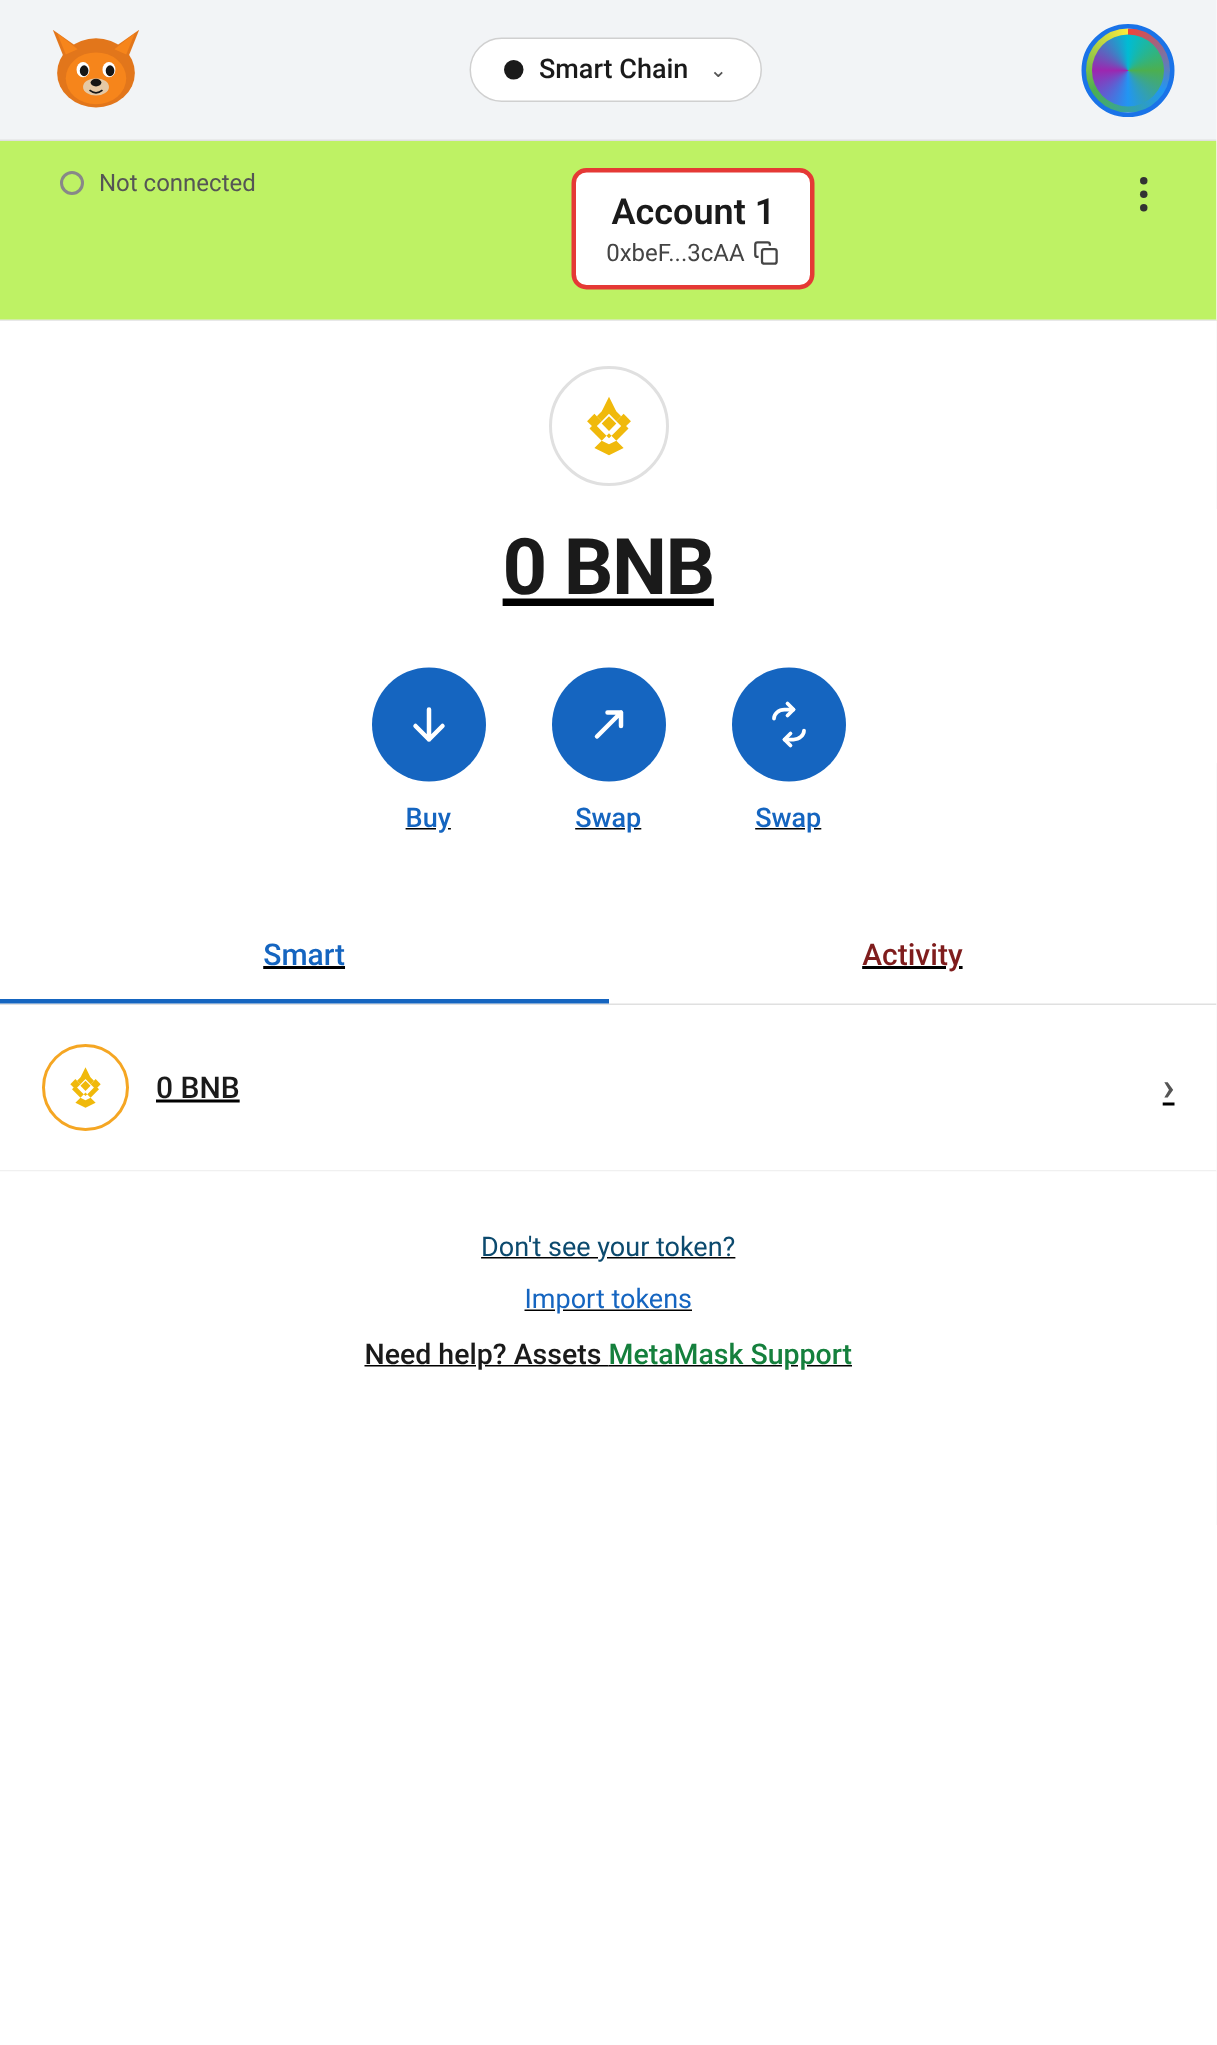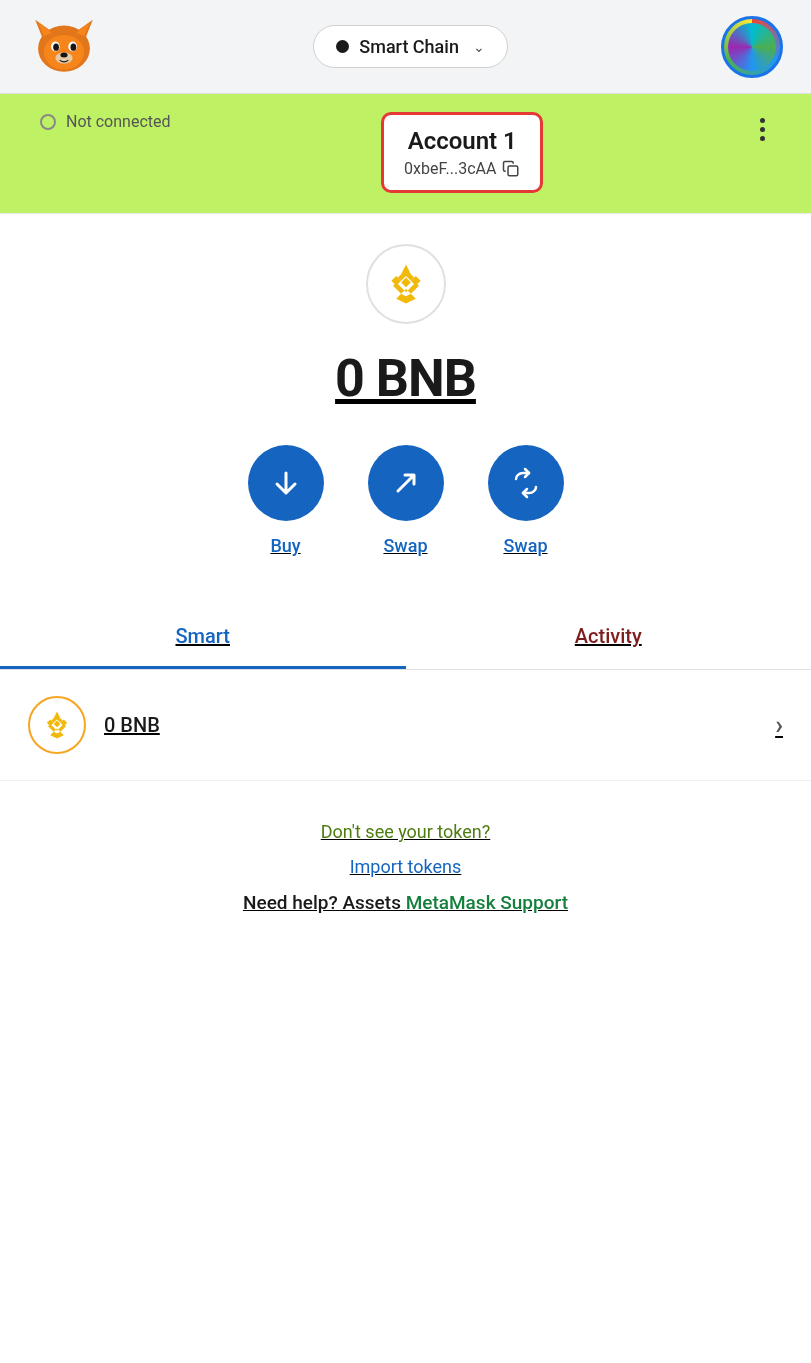--- a/index.html
+++ b/index.html
@@ -273,21 +273,21 @@
       width: 100%;
       padding: 40px 0;
       display: flex;
       flex-direction: column;
       align-items: center;
       gap: 14px;
       background: white;
     }
     .footer-text {
       font-size: 18px;
-      color: #4d7c0f;
+      color: #0c4a6e;
     }
     .footer-link {
       font-size: 18px;
       color: #1565c0;
       cursor: pointer;
       text-decoration: none;
       text-align: center;
     }
     .footer-help {
       font-size: 19px;

